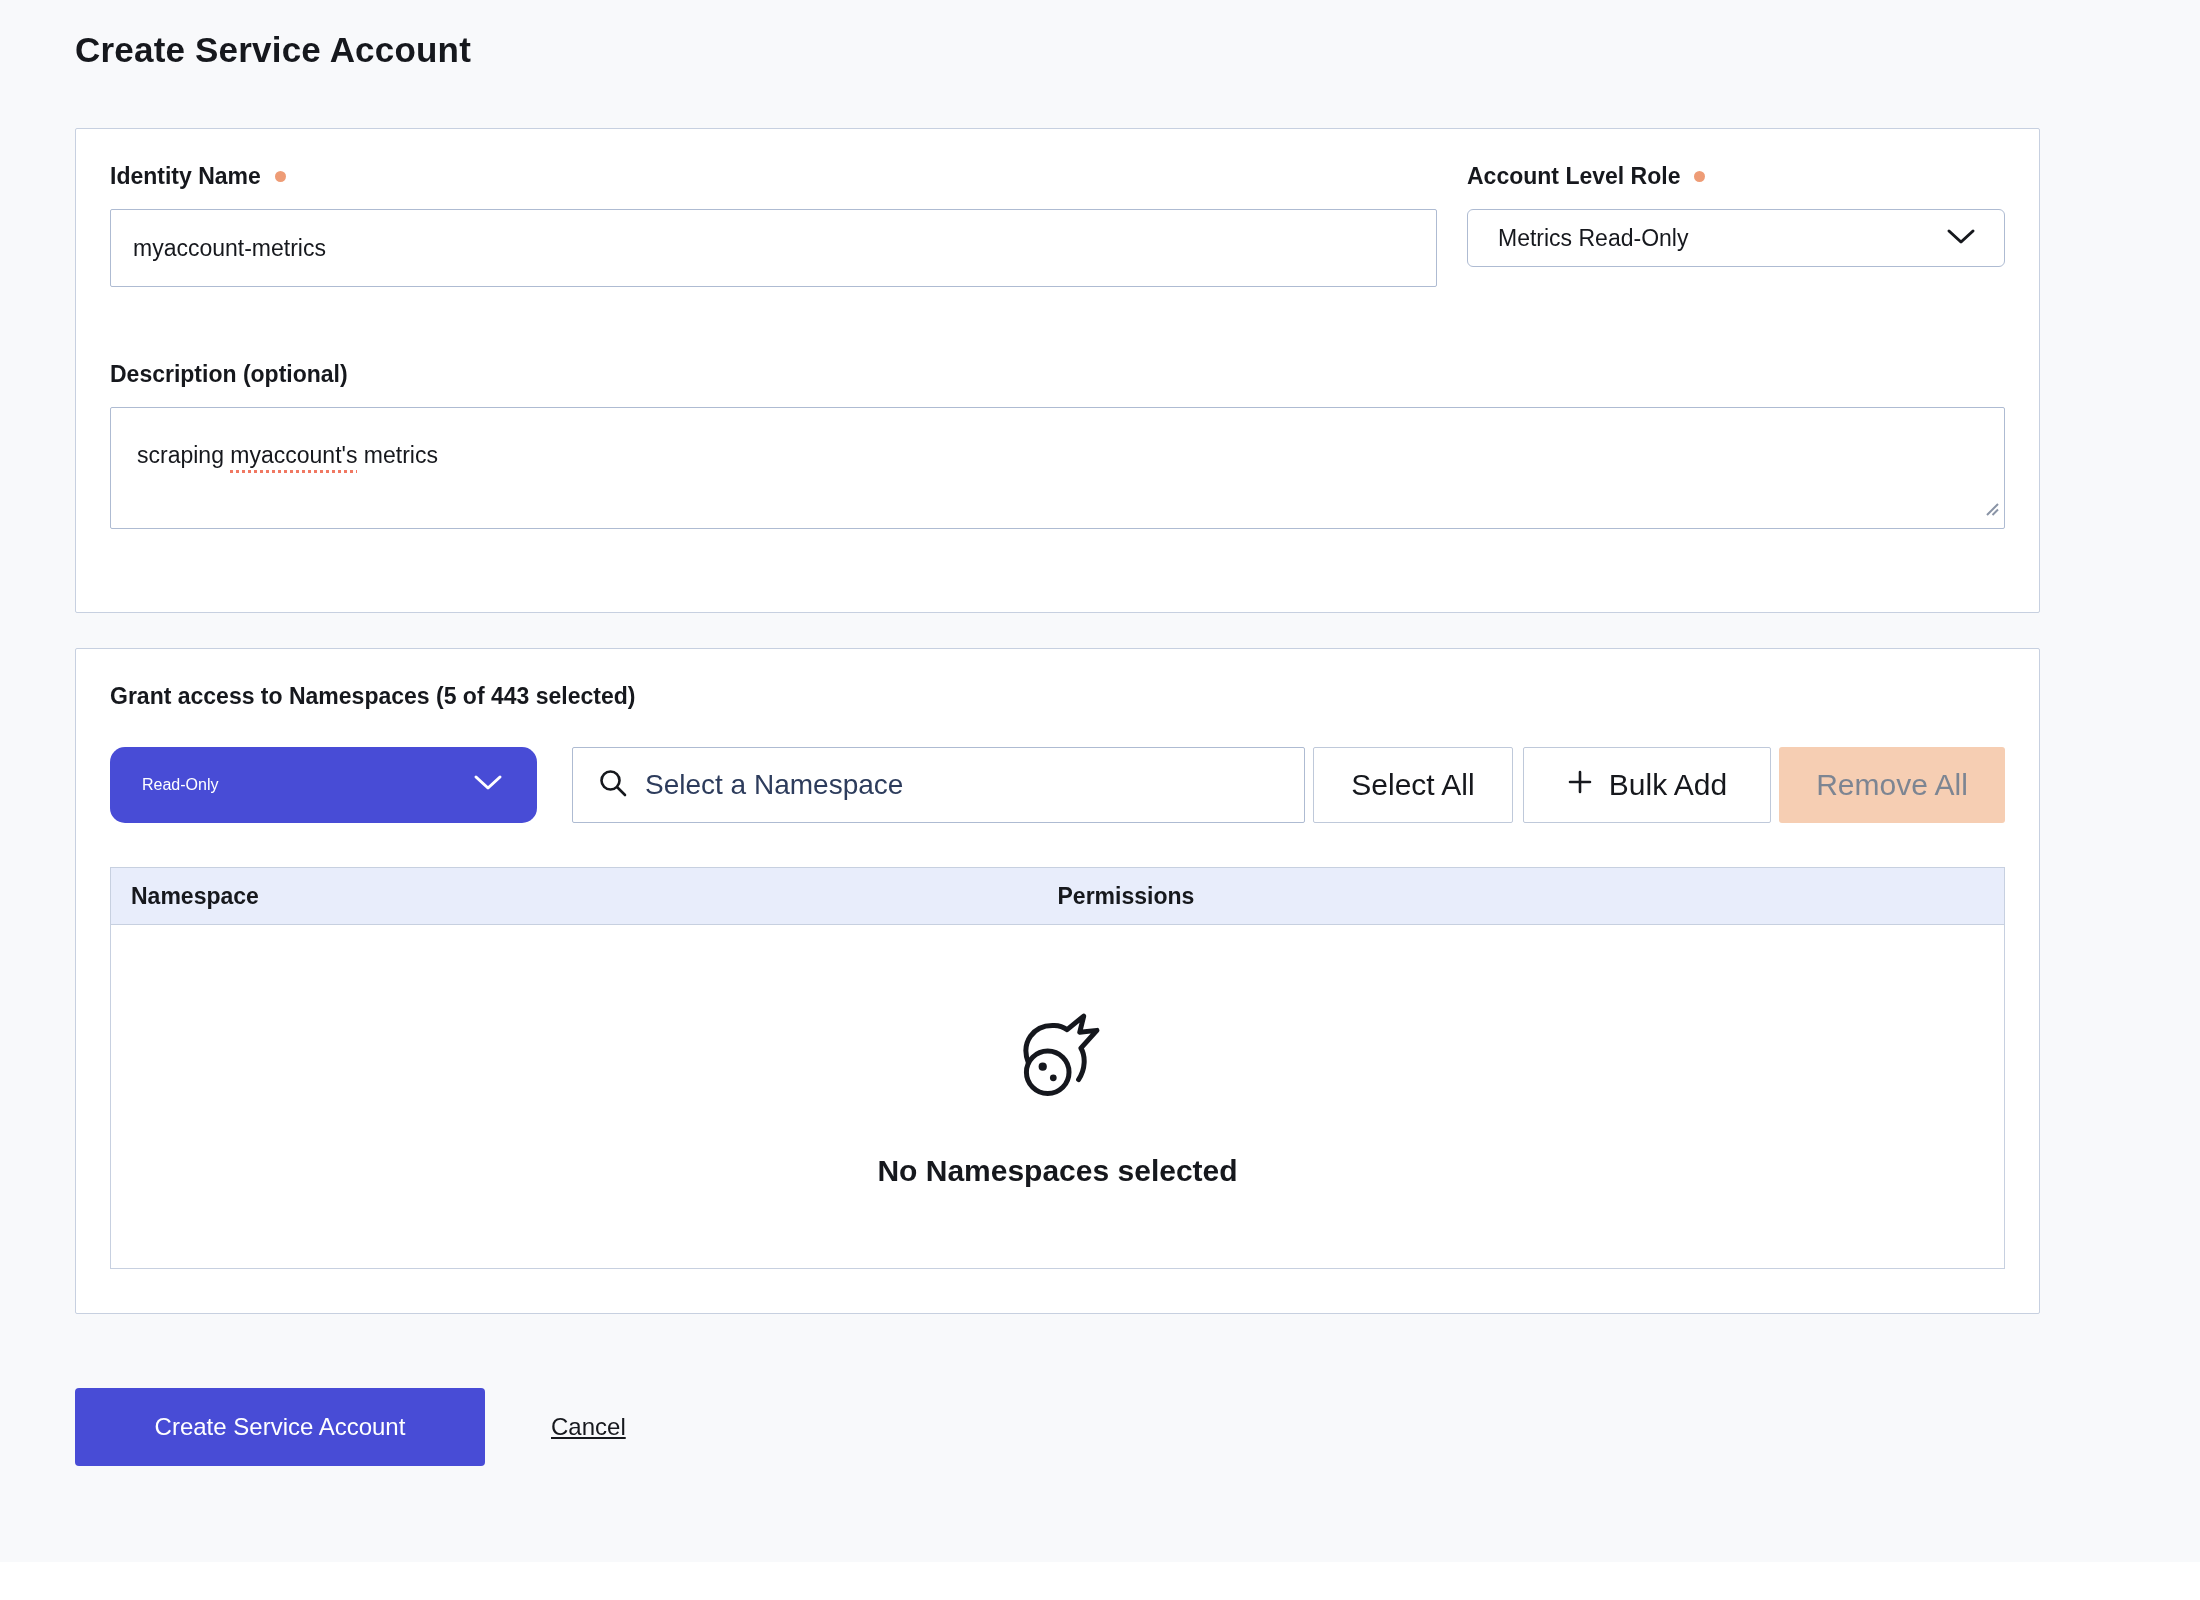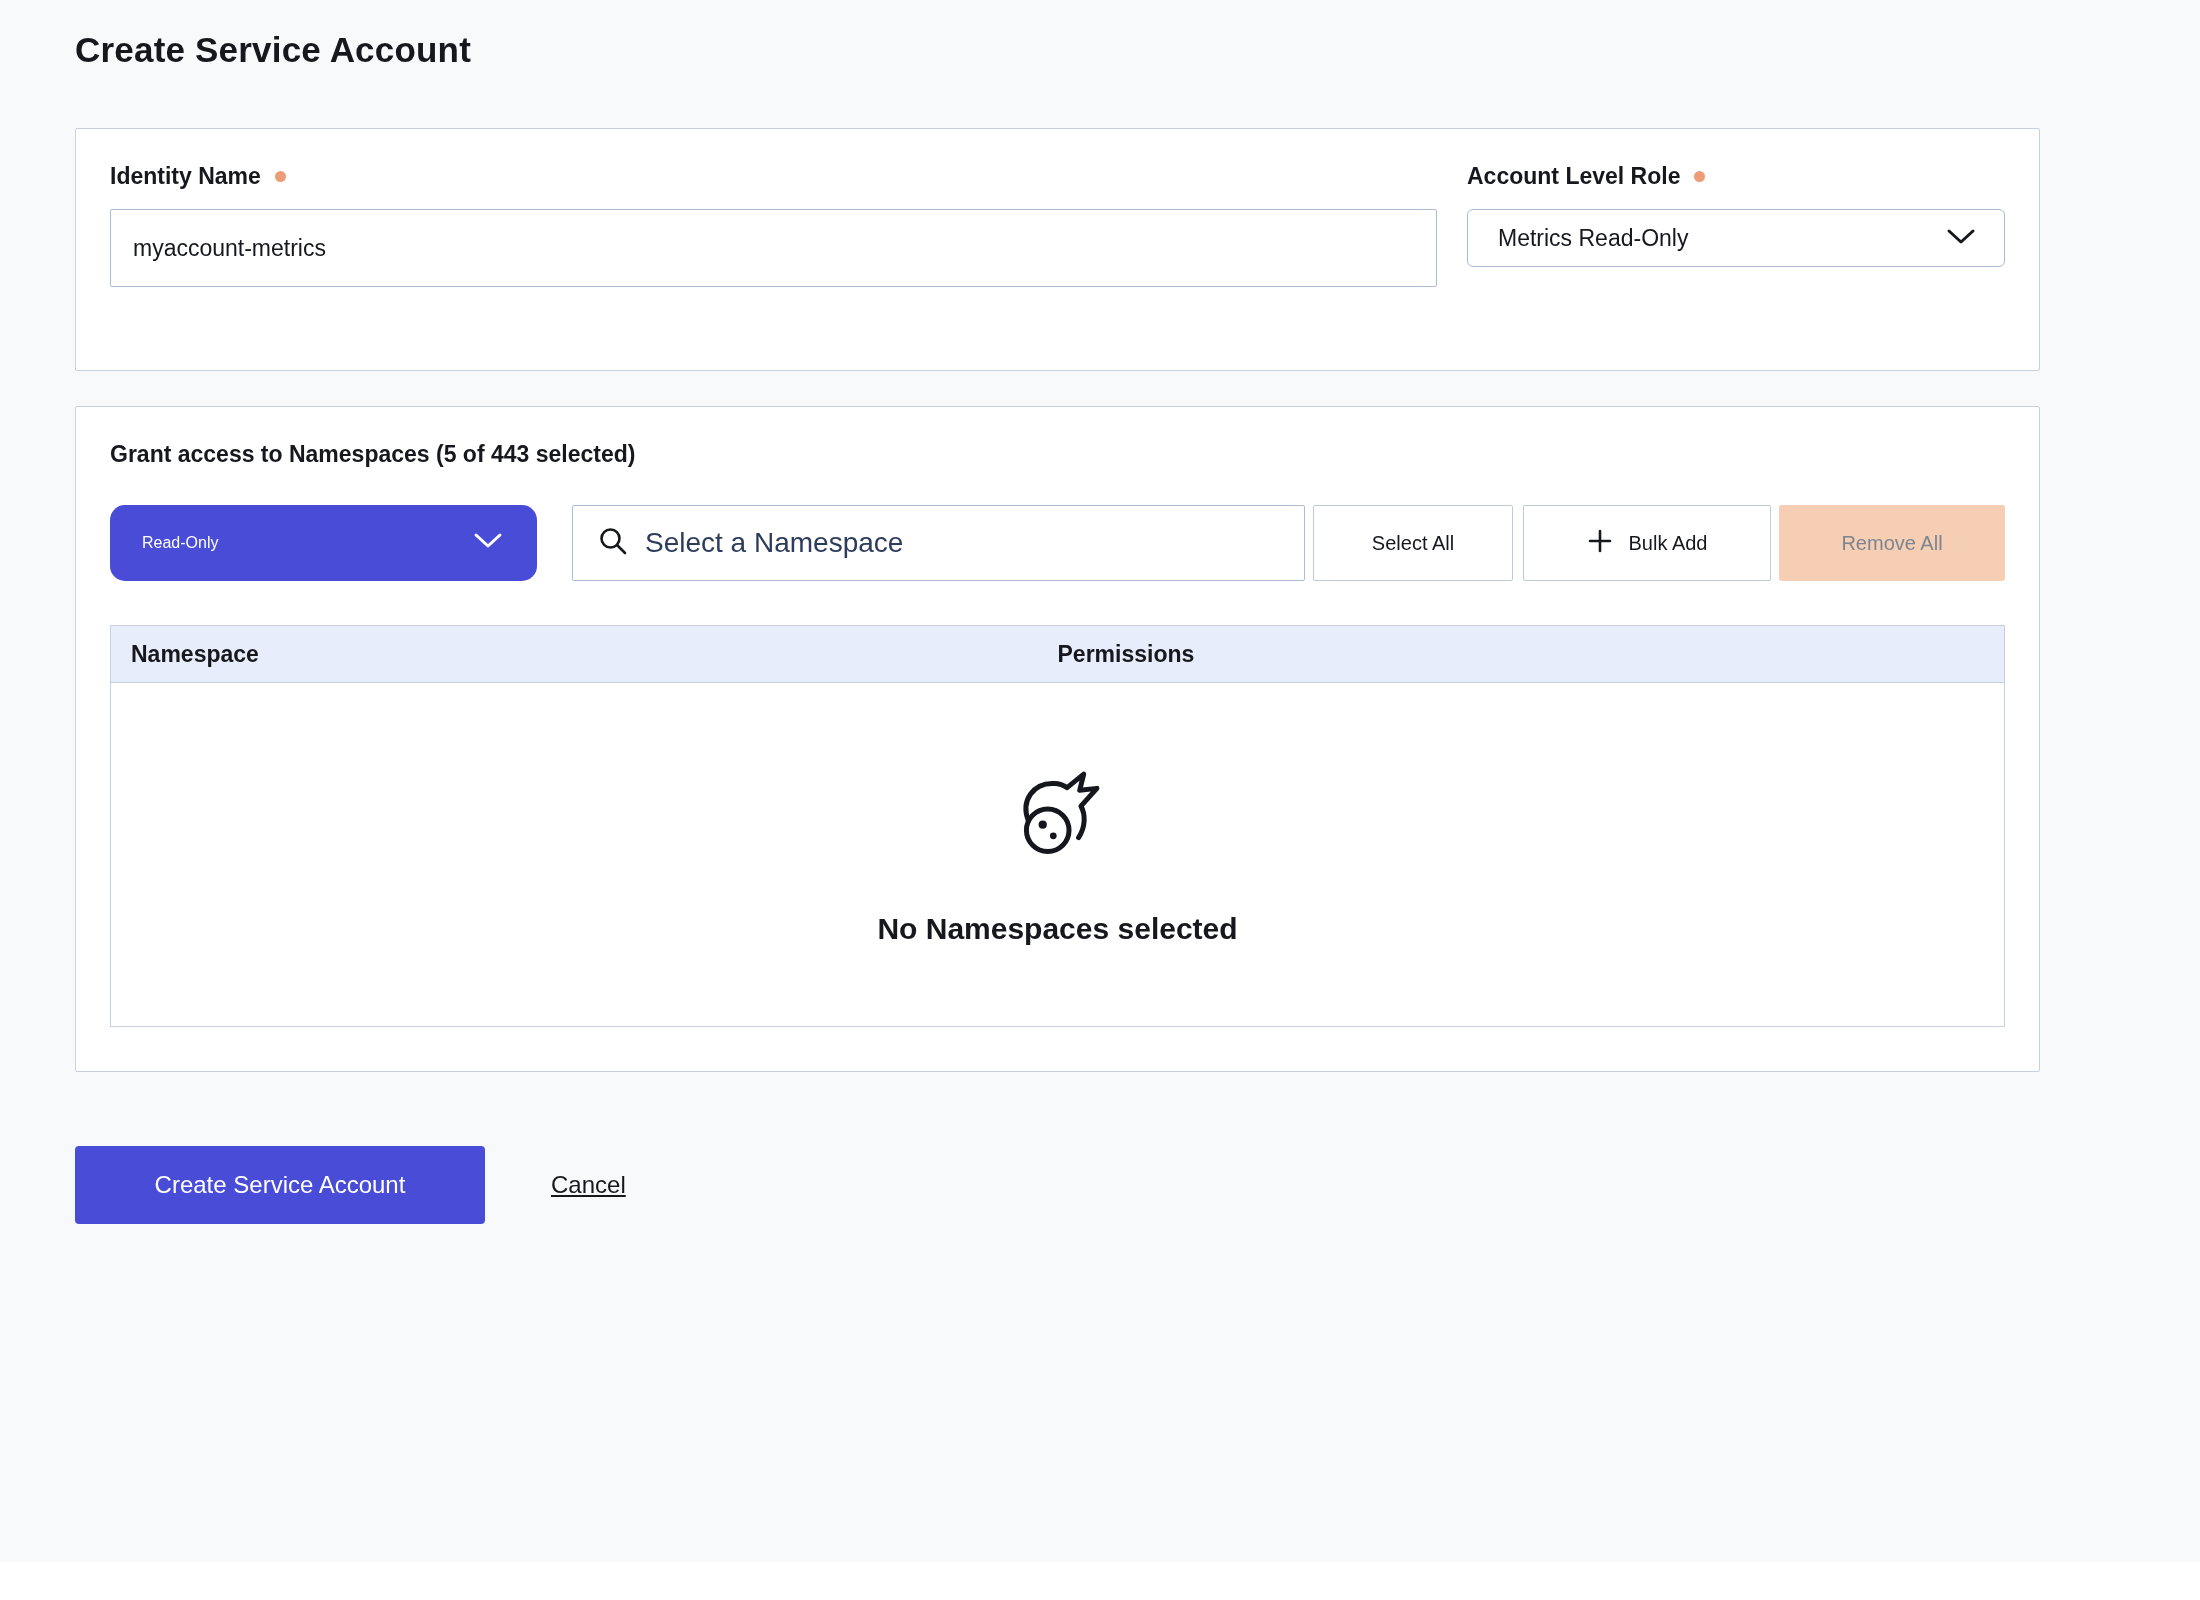--- a/index.html
+++ b/index.html
@@ -103,21 +103,21 @@
     font-weight: 700;
     line-height: 30px;
   }
   .ns-toolbar {
     display: flex;
     align-items: center;
     margin-top: 36px;
   }
   .btn {
     font-family: inherit;
-    font-size: 20px;
+    font-size: 30px;
     border-radius: 2px;
     cursor: pointer;
     display: flex;
     align-items: center;
     justify-content: center;
   }
   .perm-dropdown {
     flex: 0 0 427px;
     height: 76px;
     background: #484cd6;
@@ -250,20 +250,33 @@
         <span>Metrics Read-Only</span>
         <span>
           <svg width="30" height="18" viewBox="0 0 30 18">
               <polyline points="3,3 15,14 27,3" fill="none" stroke="#16181d" stroke-width="3" stroke-linecap="round" stroke-linejoin="round"></polyline>
             </svg>
         </span>
       </div>
     </div>
   </div>
 
+  <div class="desc-block">
+    <div class="field-label">
+      <span>Description (optional)</span>
+    </div>
+    <div class="textarea">
+      <span>scraping </span><span class="misspelled">myaccount's</span><span> metrics</span>
+      <span class="resize-handle">
+        <svg width="18" height="18" viewBox="0 0 18 18">
+            <path d="M4 15 L15 4 M9.5 15 L15 9.5" stroke="#8a94a6" stroke-width="2" fill="none"></path>
+          </svg>
+      </span>
+    </div>
+  </div>
 </section>
 
 <section class="card card2">
   <div class="section-heading">Grant access to Namespaces (5 of 443 selected)</div>
 
   <div class="ns-toolbar">
     <div class="perm-dropdown">
       <span>Read-Only</span>
       <span>
         <svg width="30" height="18" viewBox="0 0 30 18">

